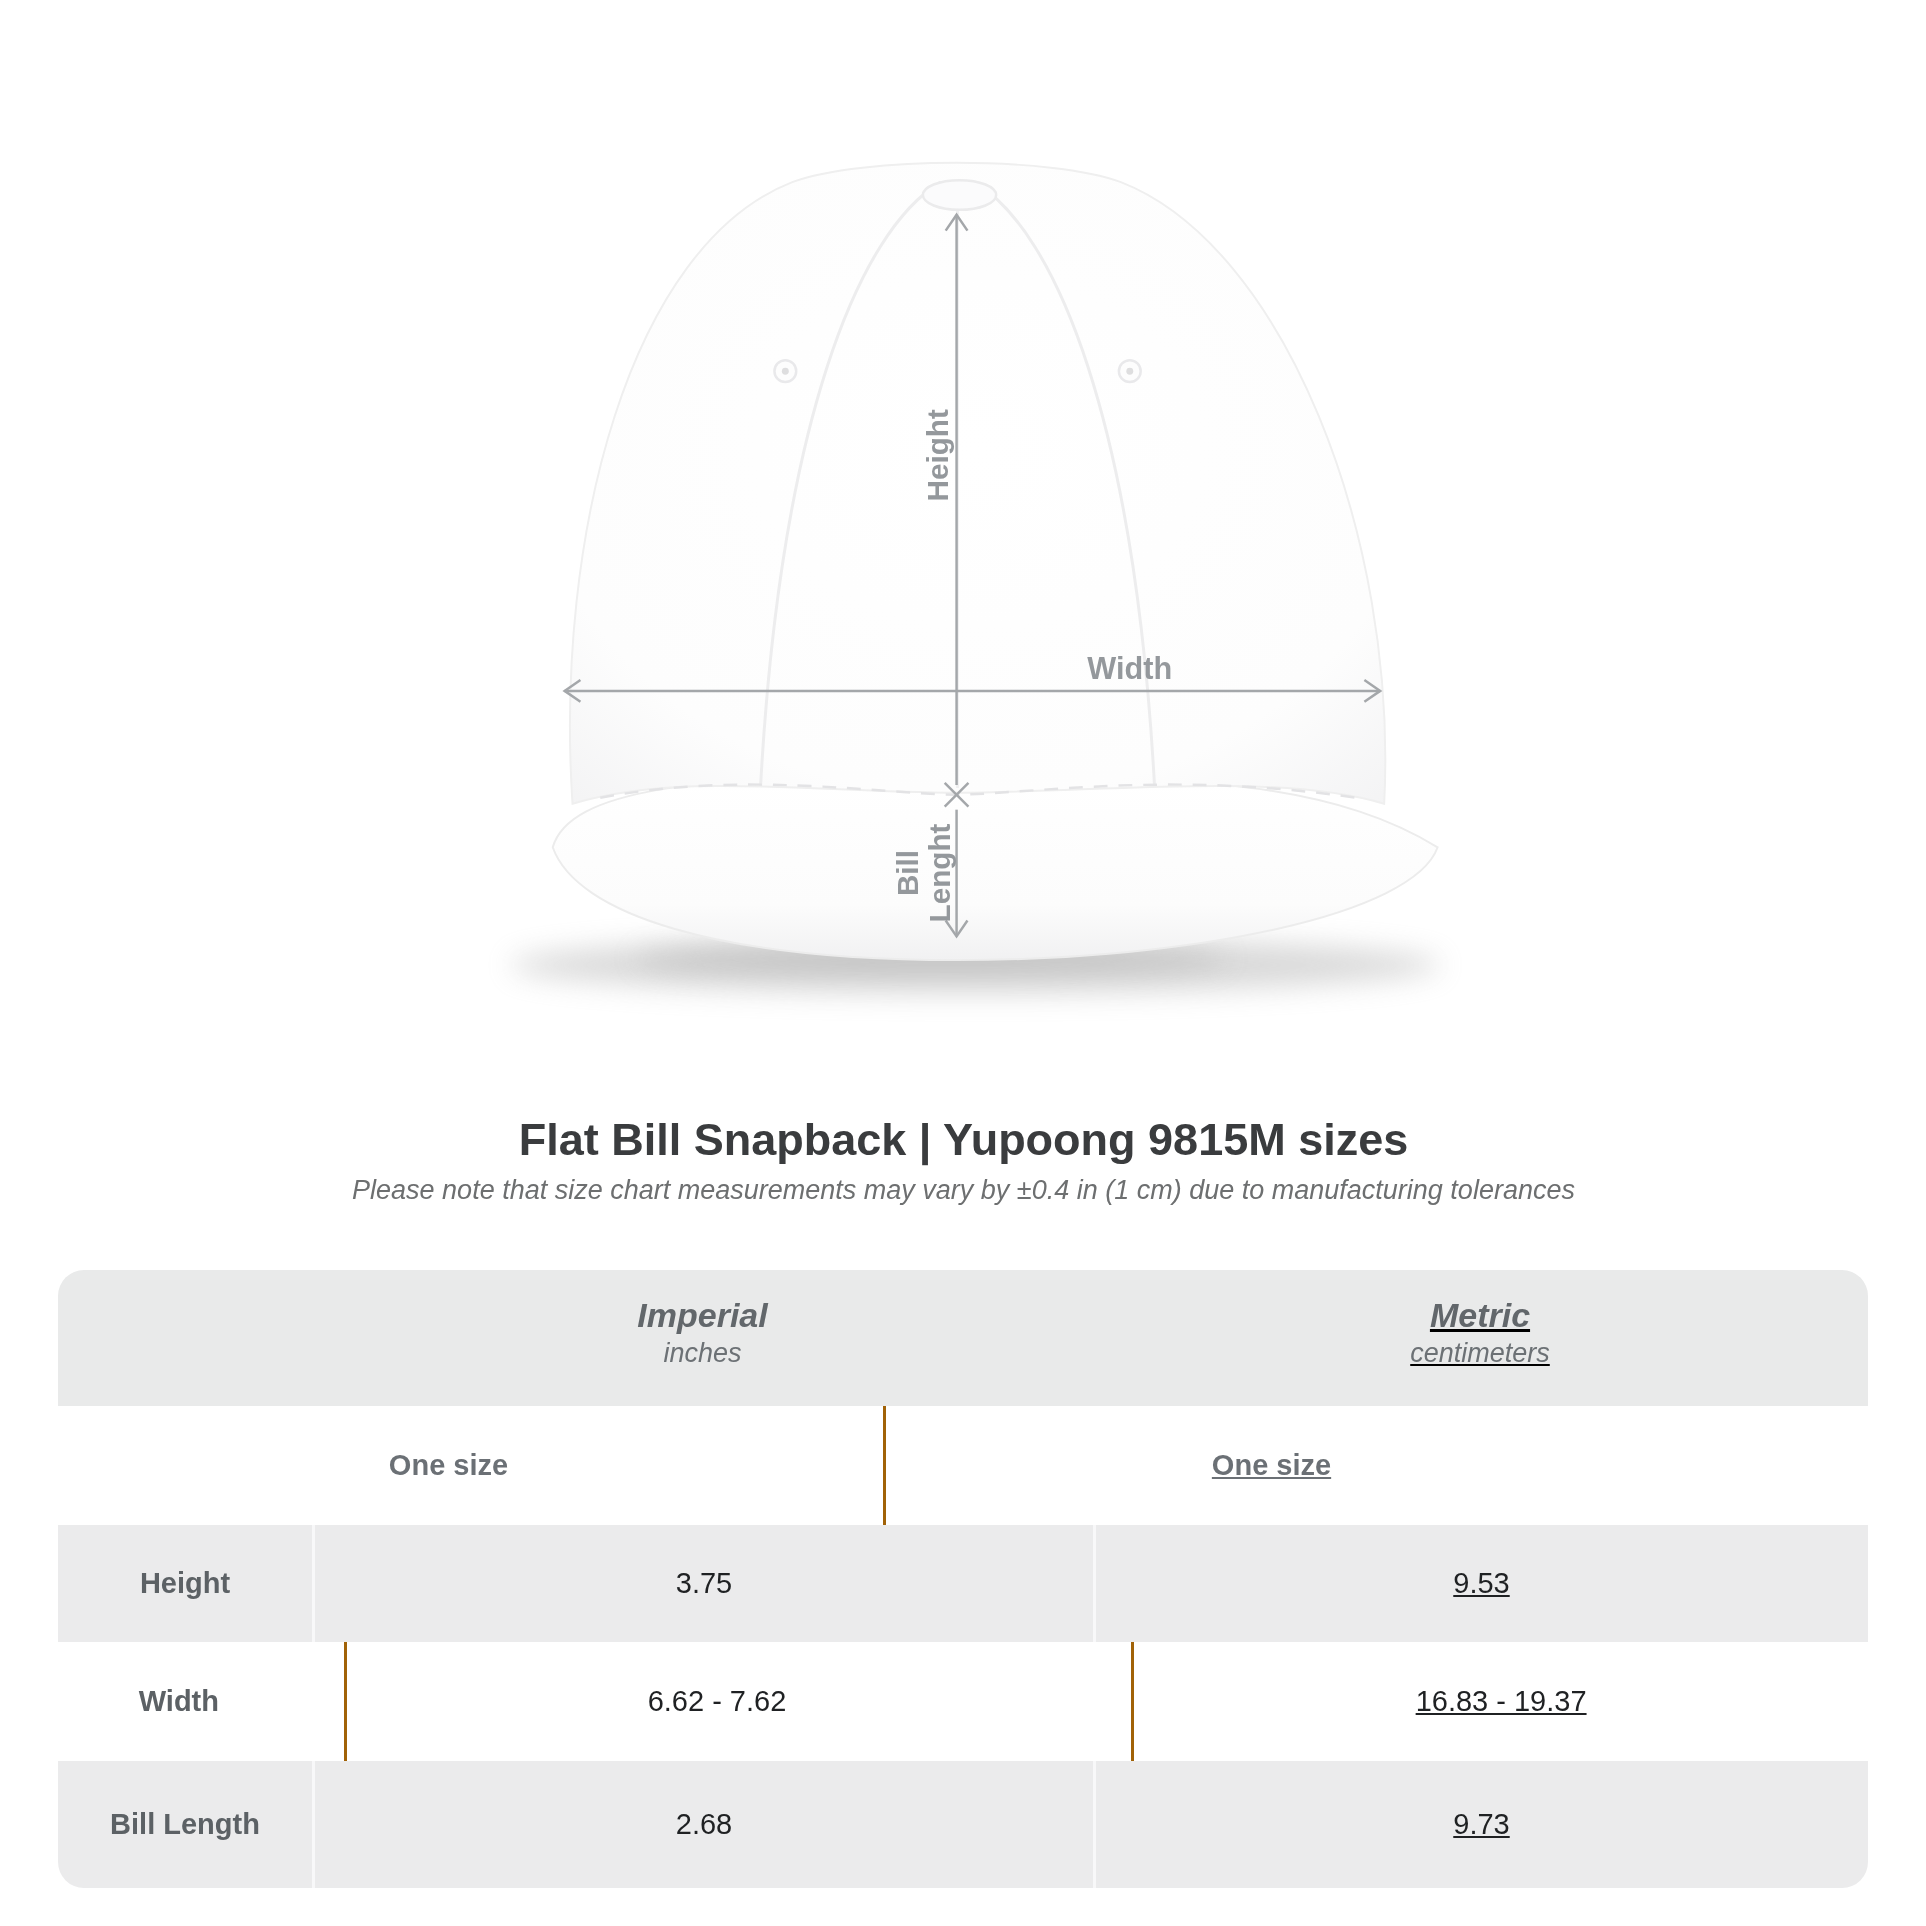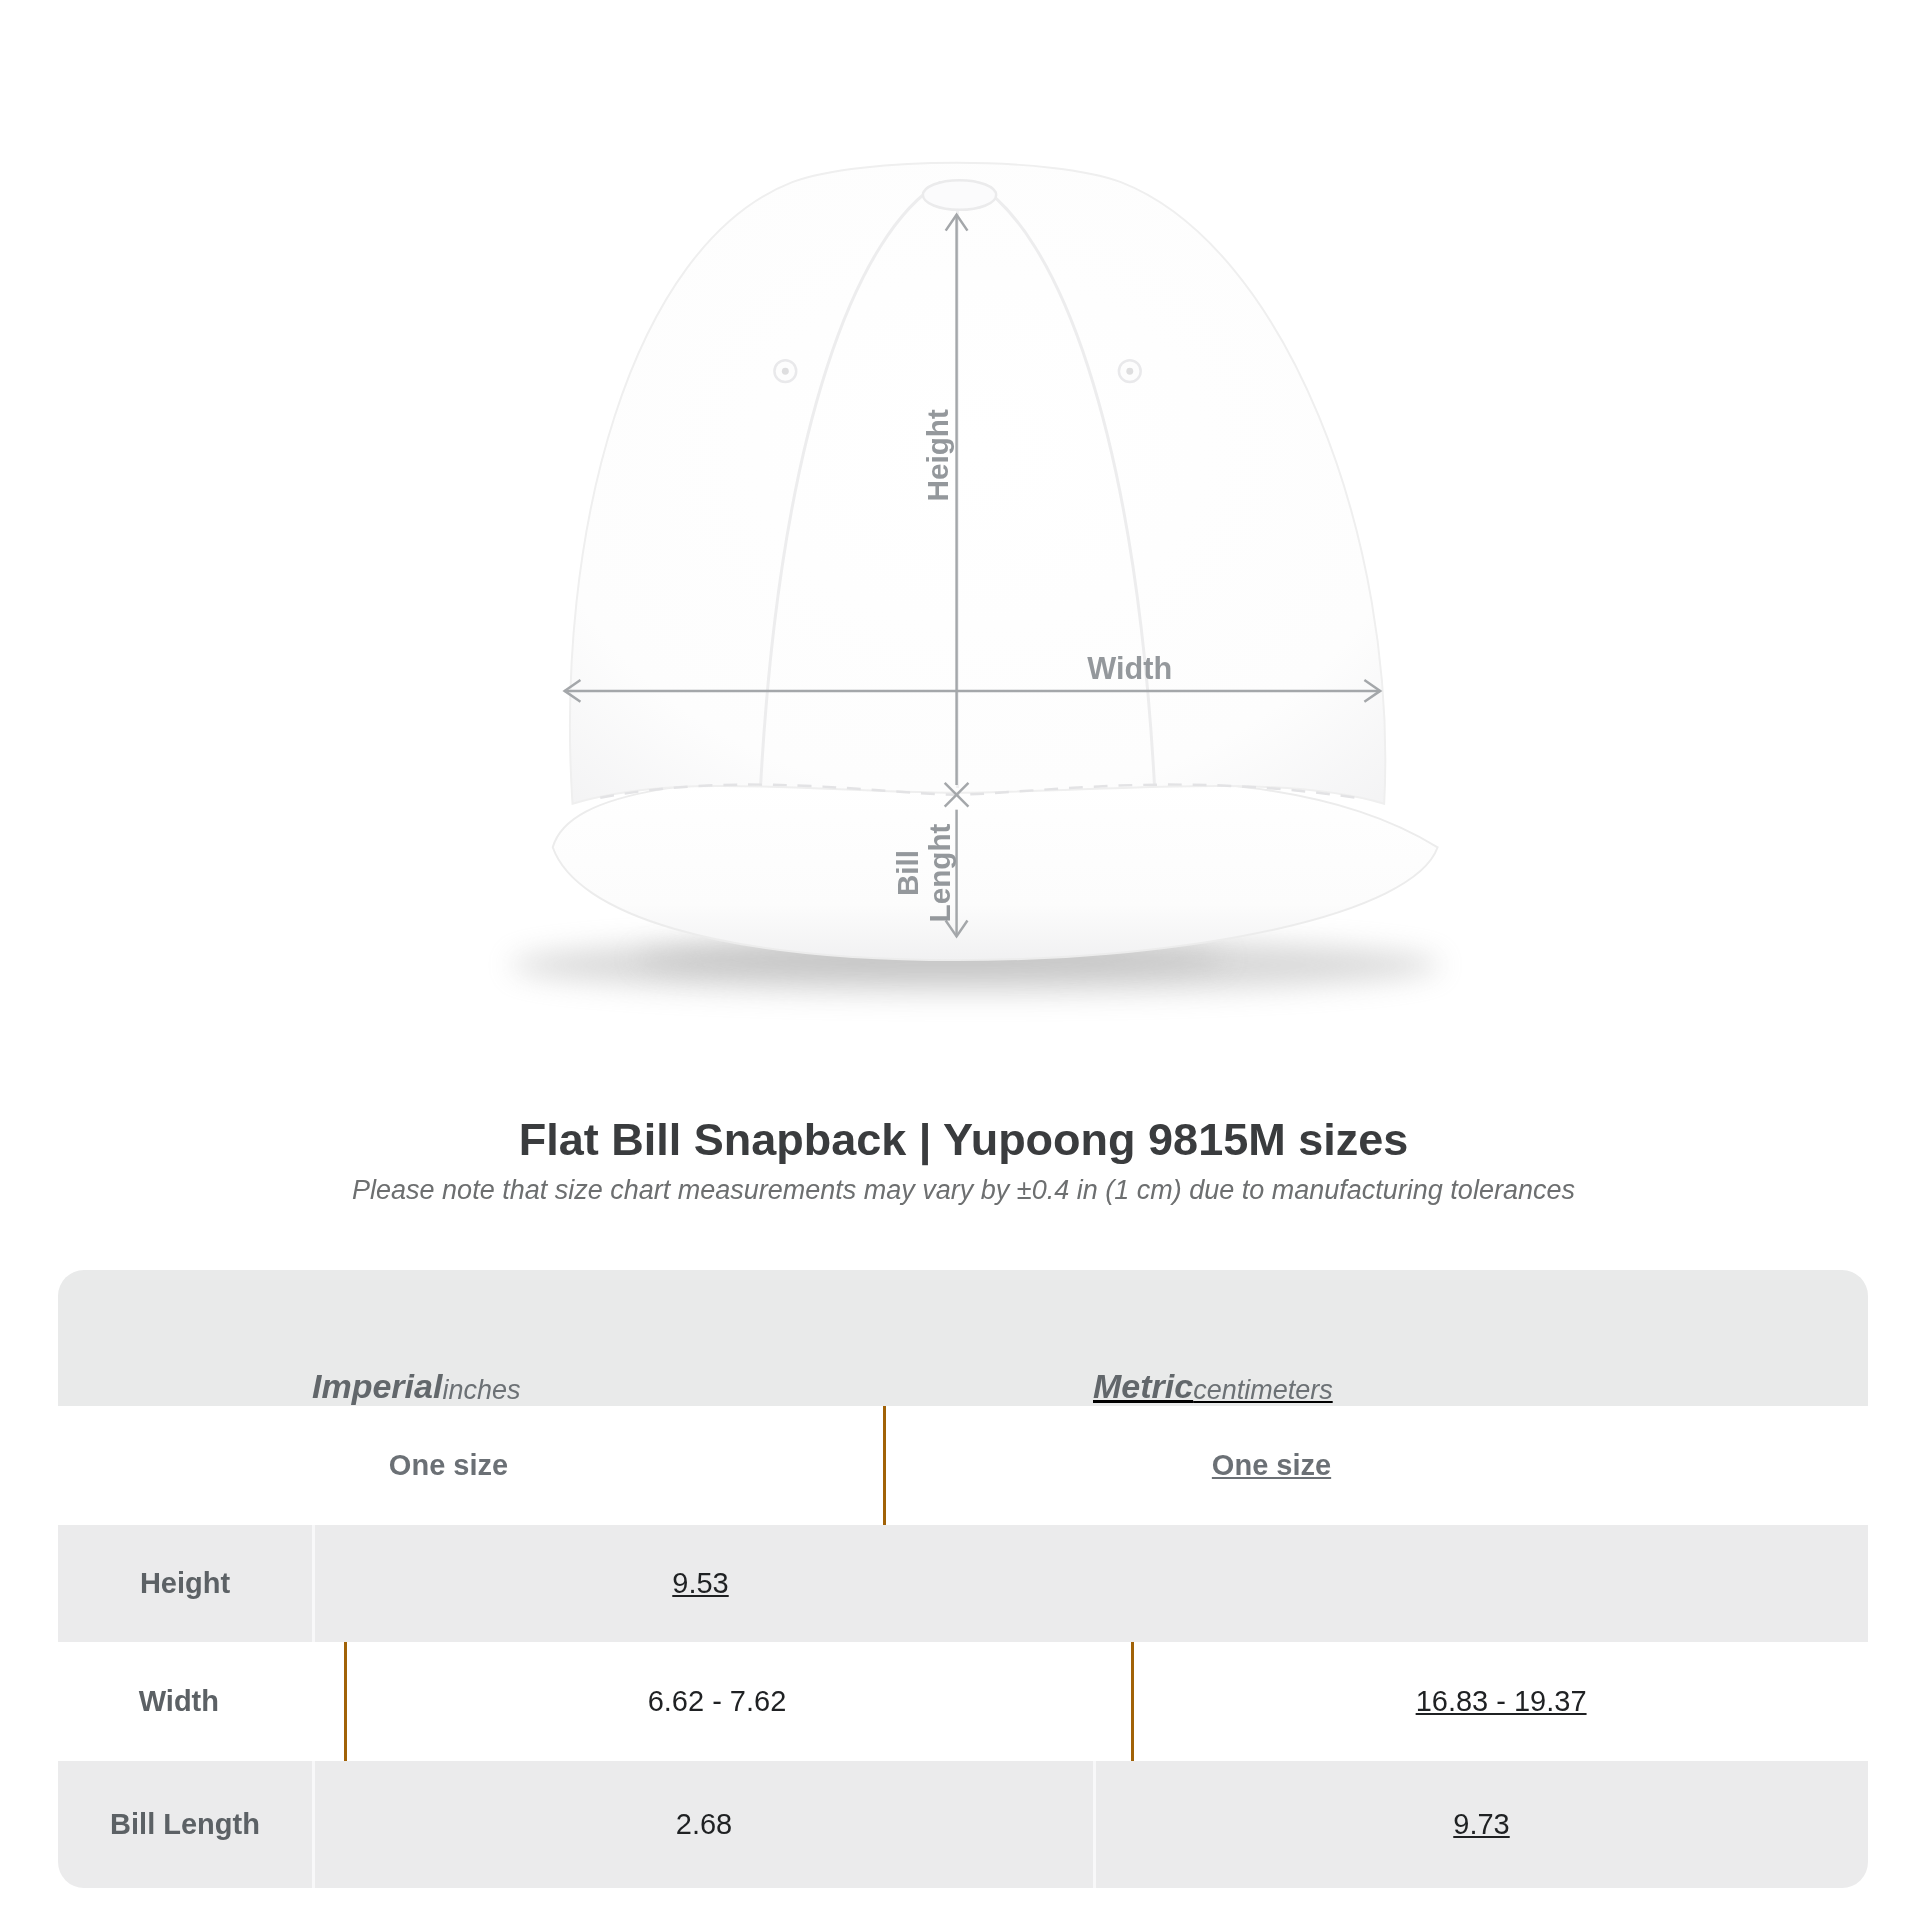--- a/index.html
+++ b/index.html
@@ -64,22 +64,22 @@
     background: #e9eaea;
     border-radius: 26px 26px 0 0;
   }
   .c0 { width: 254px; }
   .c1 { width: 781px; }
   .c2 { width: 774px; text-decoration: underline; }
   .th {
     box-sizing: border-box;
     padding-top: 26px;
     display: flex;
-    flex-direction: row;
-    align-items: flex-end;
+    flex-direction: column;
+    align-items: center;
   }
   .th-title {
     font-size: 34px;
     font-weight: bold;
     font-style: italic;
     color: #62676b;
   }
   .th-sub {
     margin-top: 3px;
     font-size: 27px;
@@ -212,20 +212,21 @@
       </div>
     </div>
 
     <div class="trow white r0">
       <div class="td value gray-bold c1">One size</div>
       <div class="td value gray-bold c2">One size</div>
     </div>
 
     <div class="trow shade r1">
       <div class="td label c0">Height</div>
+      <div class="td value c1">3.75</div>
       <div class="td value c2">9.53</div>
     </div>
 
     <div class="trow white r2">
       <div class="td label c0">Width</div>
       <div class="td value c1">6.62 - 7.62</div>
       <div class="td value c2">16.83 - 19.37</div>
     </div>
 
     <div class="trow shade last r3">

